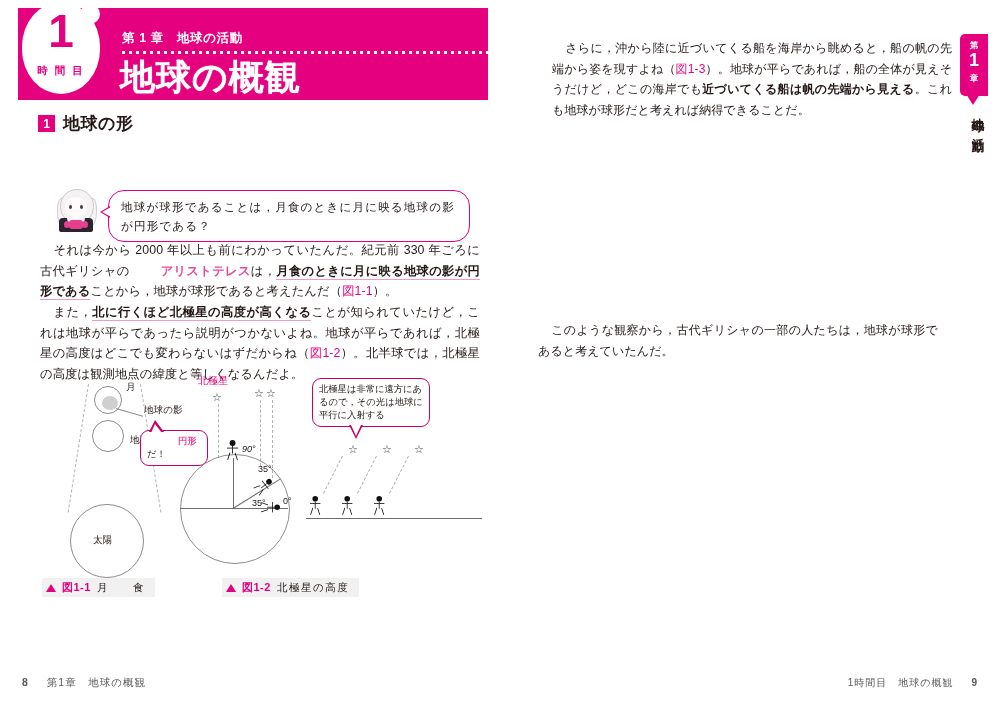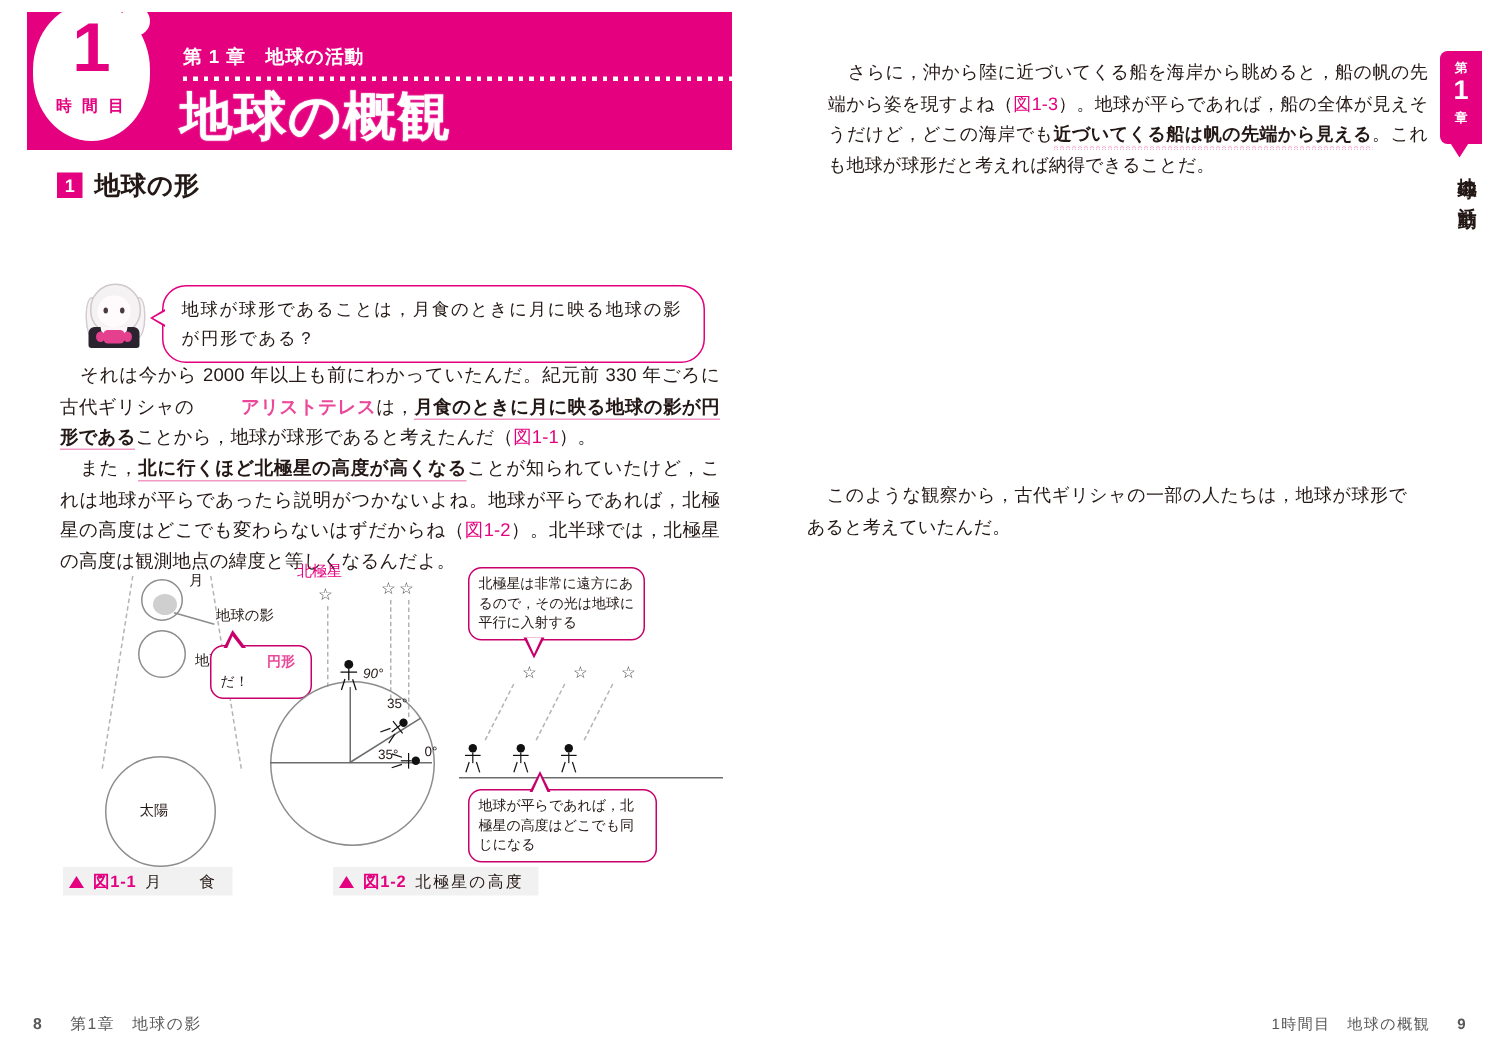--- a/index.html
+++ b/index.html
@@ -299,35 +299,30 @@
           <div class="legR"></div>
       </div>
       <div class="stick" style="left:184px;top:124px;transform:scale(.8);">
         <div class="head"></div>
           <div class="torso"></div>
         <div class="arms"></div>
           <div class="legL"></div>
           <div class="legR"></div>
       </div>
 
-      <div class="callout" style="left:122px;top:154px;width:112px;">
-        <span>地球が平らであれば，北極星の高度はどこでも同じになる</span>
-        <div style="position:absolute;left:40px;top:-13px;width:0;height:0;border-left:7px solid transparent;border-right:7px solid transparent;border-bottom:14px solid #c8006b;"></div>
-        <div style="position:absolute;left:42px;top:-10px;width:0;height:0;border-left:5px solid transparent;border-right:5px solid transparent;border-bottom:11px solid #fff;"></div>
-      </div>
     </div>
 
     <div class="figcap" style="left:222px;top:578px;">
       <div class="tri"></div>
       <div class="no">図1-2</div>
       <div class="nm">北極星の高度</div>
     </div>
 
     <div class="footL">
-      <span class="pg">8</span><span>第1章　地球の影</span>
+      <span class="pg">8</span><span>第1章　地球の概観</span>
     </div>
   </div>
 
   <div class="right">
 
     <div class="tab">
       <div class="t1">第</div>
       <div class="t2">1</div>
       <div class="t3">章</div>
       <div class="nip"></div>

